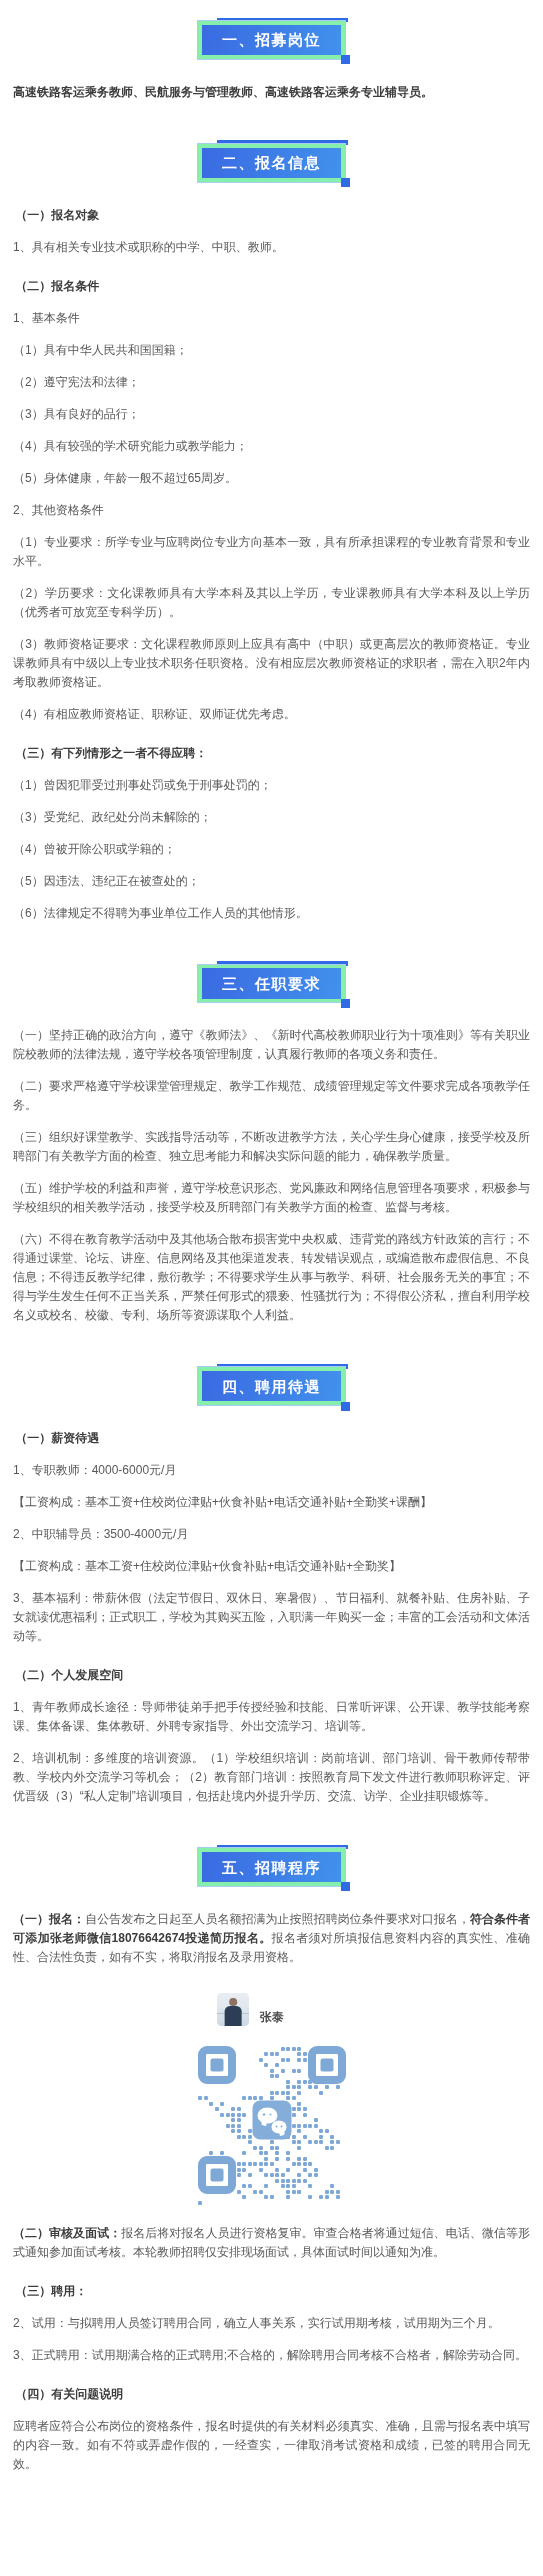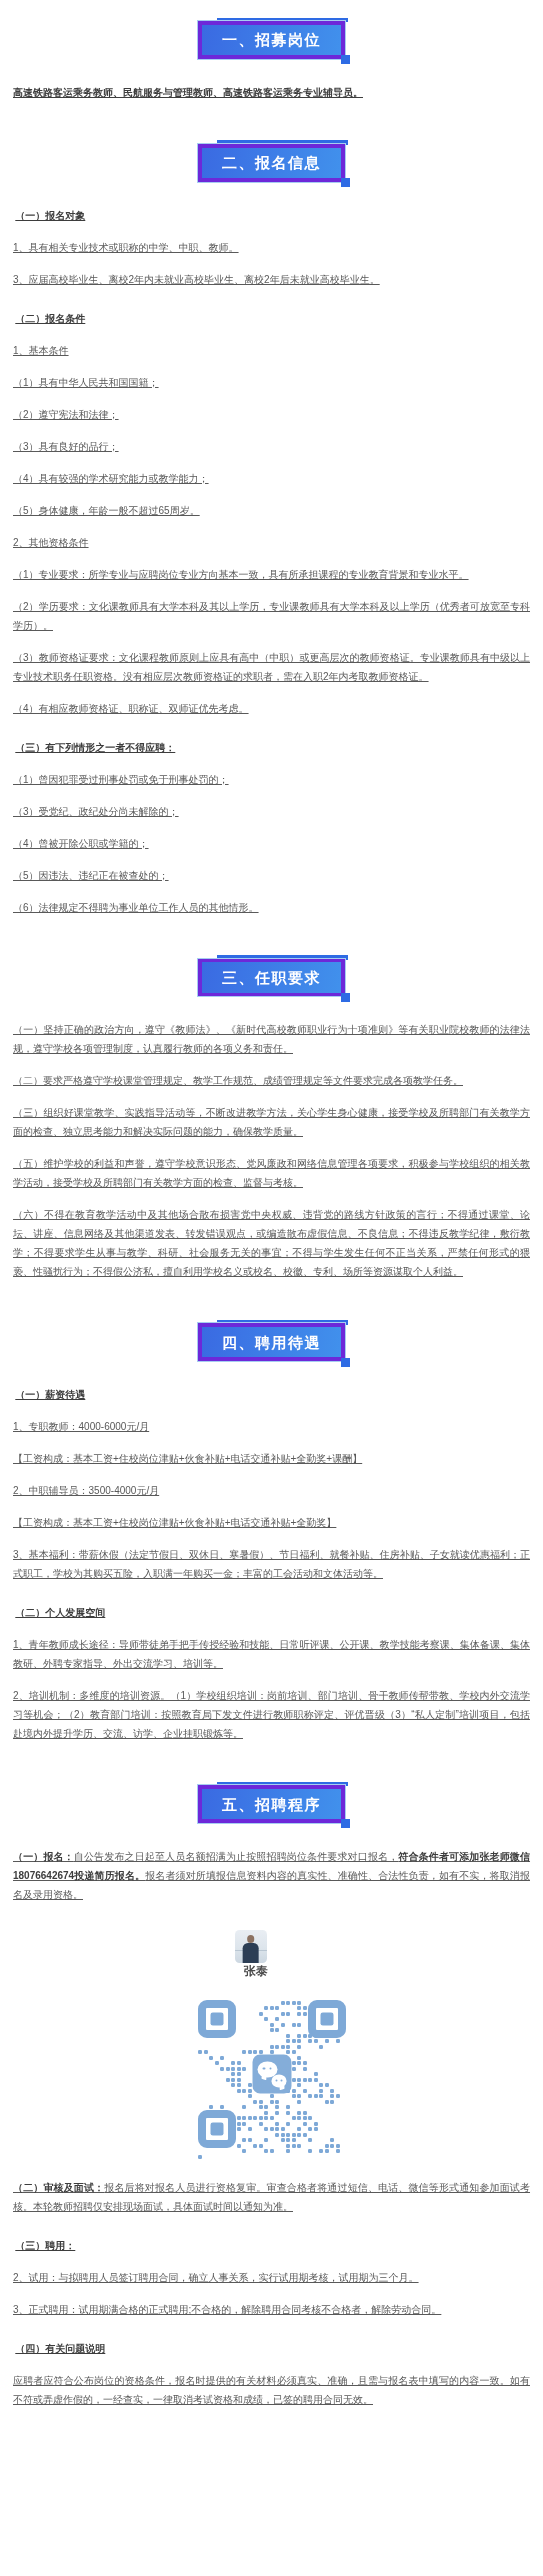--- a/index.html
+++ b/index.html
@@ -13,49 +13,48 @@
 
   
   .badge-row{text-align:center;margin:41px 0 23px 0;}
   .badge-row.first{margin-top:0;}
   .badge-wrap{position:relative;display:inline-block;}
   .badge-topbar{
     position:absolute;top:-2.3px;left:20px;right:-2.3px;height:4.5px;
     background:#2e6be4;
   }
   .badge-outline{
-    position:relative;border:0.8px solid #a7cdf1;background:#6d28d9;padding:3.8px;
+    position:relative;border:0.8px solid #a7cdf1;background:#86efac;padding:3.8px;
   }
   .badge-btn{
     position:relative;
     background:linear-gradient(100deg,#3a6ae2 0%,#4191ec 100%);
     color:#ffffff;font-size:15px;font-weight:700;letter-spacing:1.5px;
     padding:7.6px 20px;line-height:1;white-space:nowrap;
   }
   .badge-corner{
     position:absolute;right:-4.5px;bottom:-4.5px;width:9px;height:9px;
     background:#2e6be4;
   }
 
   
   .blk-p, .blk-h, .blk-pb, .blk-rich{
-    font-size:10px;line-height:19px;margin:13px 0;
+    font-size:12px;line-height:19px;margin:13px 0;
     text-align:justify;
-    text-decoration:underline;
   }
   .blk-p{color:#595959;font-weight:400;}
   .blk-h{color:#3d3d3d;font-weight:700;margin-top:20px;padding-left:2.3px;}
   .blk-pb{color:#3d3d3d;font-weight:700;}
   .blk-rich{color:#595959;}
   .seg-bold{color:#3d3d3d;font-weight:700;}
 
   
   .contact-card{
     width:fit-content;margin:26px auto 20px auto;
-    display:flex;align-items:center;transform:translateX(-21px);flex-direction:column;
+    display:flex;align-items:flex-end;transform:translateX(-21px);
   }
   .avatar{
     width:32px;height:33px;border-radius:4.5px;position:relative;overflow:hidden;
     background:linear-gradient(180deg,#e9eef3 0%,#dde5ec 55%,#ccd7e1 100%);
     flex:0 0 auto;
   }
   .avatar::before{ 
     content:'';position:absolute;top:5.3px;left:50%;transform:translateX(-50%);
     width:7.6px;height:7.6px;border-radius:50%;background:#8c7262;
   }
@@ -128,21 +127,20 @@
       <div class="badge-topbar"></div>
       <div class="badge-outline">
         <div class="badge-btn">二、报名信息</div>
       </div>
       <div class="badge-corner"></div>
     </div>
   </div>
   <div class="content">
       <h3 class="blk-h">（一）报名对象</h3>
       <p class="blk-p">1、具有相关专业技术或职称的中学、中职、教师。</p>
-      <p class="blk-p">3、应届高校毕业生、离校2年内未就业高校毕业生、离校2年后未就业高校毕业生。</p>
       <h3 class="blk-h">（二）报名条件</h3>
       <p class="blk-p">1、基本条件</p>
       <p class="blk-p">（1）具有中华人民共和国国籍；</p>
       <p class="blk-p">（2）遵守宪法和法律；</p>
       <p class="blk-p">（3）具有良好的品行；</p>
       <p class="blk-p">（4）具有较强的学术研究能力或教学能力；</p>
       <p class="blk-p">（5）身体健康，年龄一般不超过65周岁。</p>
       <p class="blk-p">2、其他资格条件</p>
       <p class="blk-p">（1）专业要求：所学专业与应聘岗位专业方向基本一致，具有所承担课程的专业教育背景和专业水平。</p>
       <p class="blk-p">（2）学历要求：文化课教师具有大学本科及其以上学历，专业课教师具有大学本科及以上学历（优秀者可放宽至专科学历）。</p>

